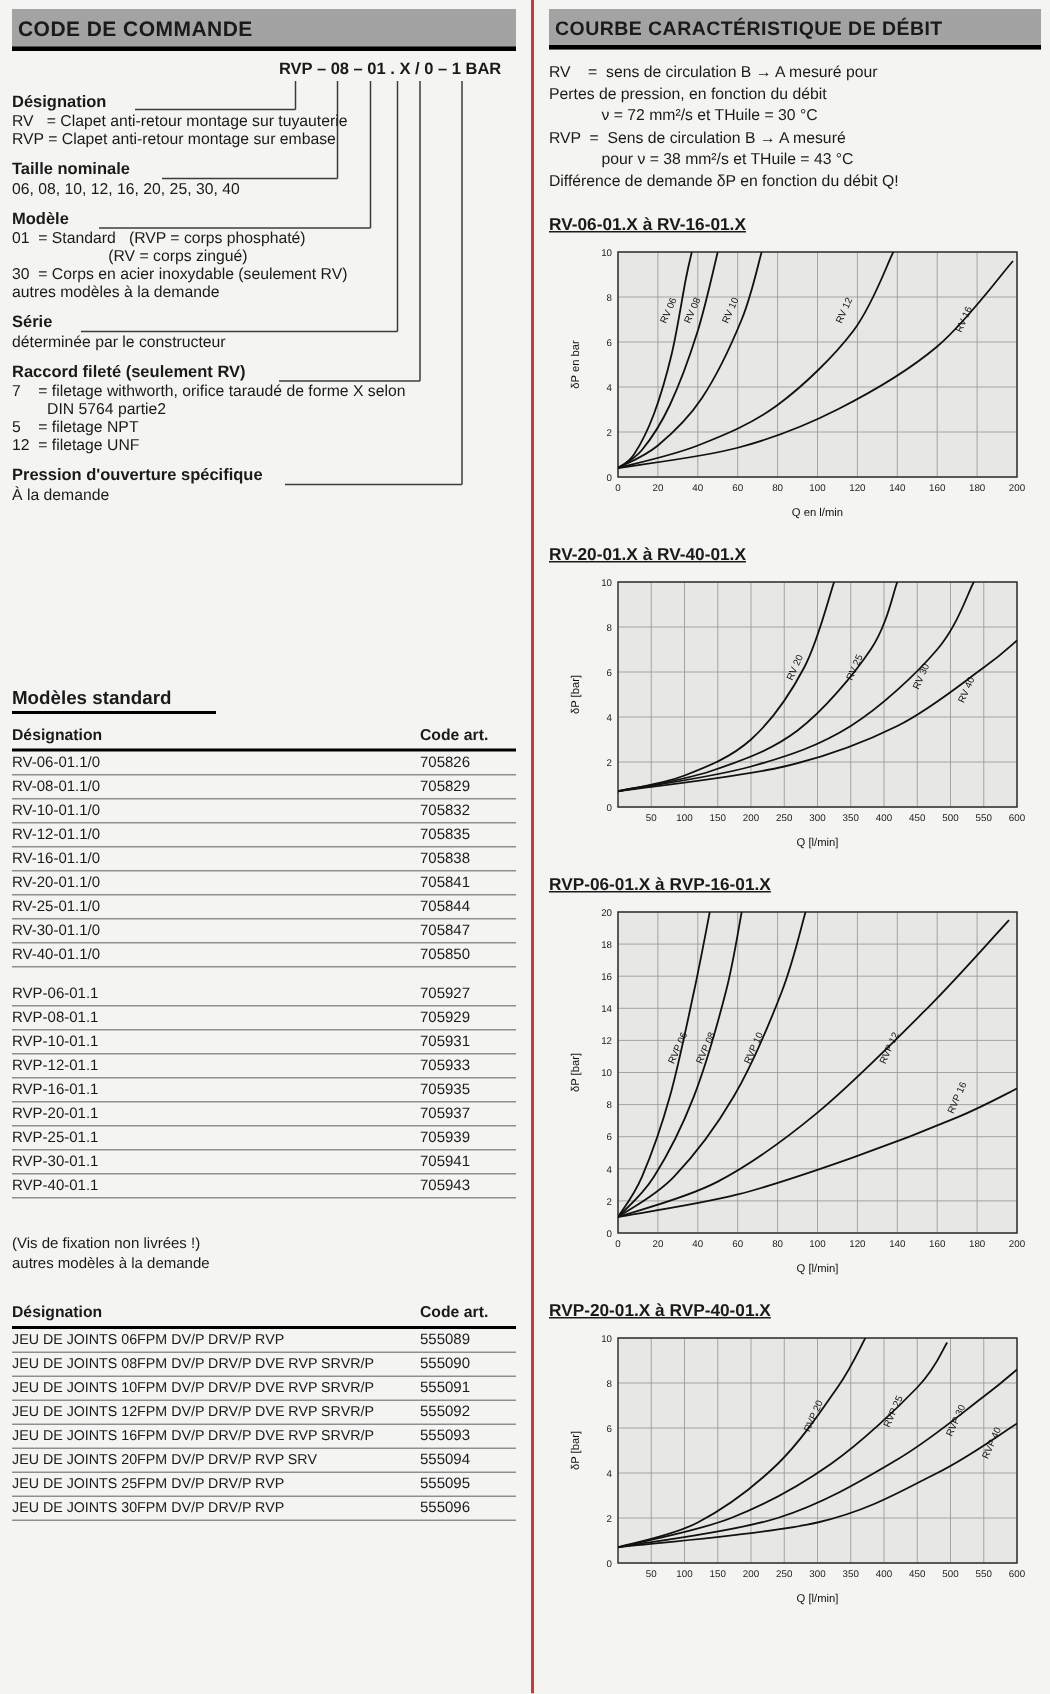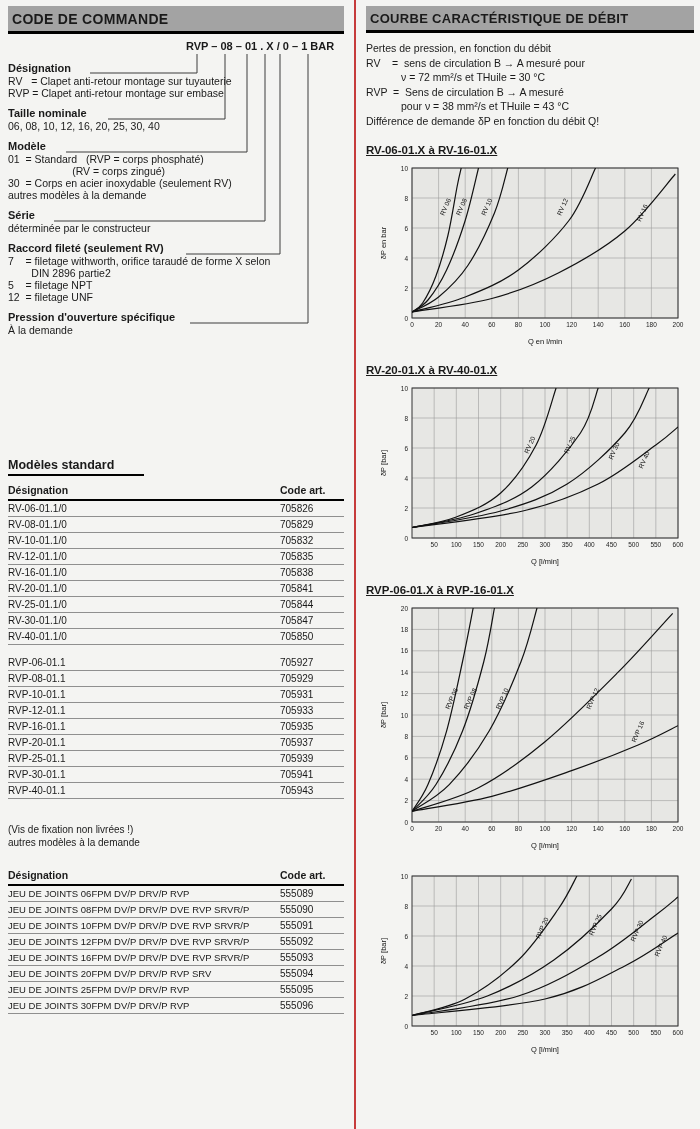--- a/index.html
+++ b/index.html
@@ -108,21 +108,21 @@
         <div class="sec">
           <div class="sec-h">Série</div>
           <div>
               <div class="pre-line">déterminée par le constructeur</div>
             </div>
         </div>
         <div class="sec">
           <div class="sec-h">Raccord fileté (seulement RV)</div>
           <div>
               <div class="pre-line">7    = filetage withworth, orifice taraudé de forme X selon</div>
-              <div class="pre-line">        DIN 2896 partie2</div>
+              <div class="pre-line">        DIN 5764 partie2</div>
               <div class="pre-line">5    = filetage NPT</div>
               <div class="pre-line">12  = filetage UNF</div>
             </div>
         </div>
         <div class="sec">
           <div class="sec-h">Pression d'ouverture spécifique</div>
           <div>
               <div class="pre-line">À la demande</div>
             </div>
         </div>
@@ -271,22 +271,22 @@
       </table>
     </div>
   </div>
 
   <div class="divider"></div>
 
   <div class="col-right">
     <div class="hdr">COURBE CARACTÉRISTIQUE DE DÉBIT</div>
 
     <div class="intro">
+        <div class="pre-line">RV    =  sens de circulation B → A mesuré pour</div>
         <div class="pre-line">Pertes de pression, en fonction du débit</div>
-        <div class="pre-line">RV    =  sens de circulation B → A mesuré pour</div>
         <div class="pre-line">            ν = 72 mm²/s et THuile = 30 °C</div>
         <div class="pre-line">RVP  =  Sens de circulation B → A mesuré</div>
         <div class="pre-line">            pour ν = 38 mm²/s et THuile = 43 °C</div>
         <div class="pre-line">Différence de demande δP en fonction du débit Q!</div>
       </div>
 
     <div class="chart">
       <div class="chart-title">RV-06-01.X à RV-16-01.X</div>
       <div class="chart-canvas">
           <svg width="312" height="188" viewBox="0 0 312 188">
@@ -467,20 +467,21 @@
             <text x="214.22" y="109.64999999999999" font-size="6.5" fill="#111" transform="rotate(-66 214.22 109.64999999999999)">RVP 12</text>
             <path d="M36,211.3C49.3,208.80333333333334 89.2,203.09666666666666 115.8,196.32C142.4,189.54333333333332 171.21666666666667,179.2 195.6,170.64C219.98333333333332,162.07999999999998 244.36666666666667,152.45000000000002 262.1,144.96C279.83333333333337,137.47 295.35,128.91 302,125.7" fill="none" stroke="#111" stroke-width="1.2" clip-path="url(#clip2)"></path>
             <text x="259.44" y="142.82" font-size="6.5" fill="#111" transform="rotate(-66 259.44 142.82)">RVP 16</text>
             <text x="10" y="115" font-size="7.5" fill="#111" text-anchor="middle" transform="rotate(-90 10 115)">δP [bar]</text>
             <text x="169" y="248" font-size="7.5" fill="#111" text-anchor="middle">Q [l/min]</text>
           </svg>
         </div>
     </div>
 
     <div class="chart">
+      <div class="chart-title">RVP-20-01.X à RVP-40-01.X</div>
       <div class="chart-canvas">
           <svg width="312" height="188" viewBox="0 0 312 188">
             <rect x="36" y="8" width="266" height="150" fill="#e7e7e4" stroke="none"></rect>
             <line x1="58.166666666666664" y1="8" x2="58.166666666666664" y2="158" stroke="#9c9c9c" stroke-width="0.6"></line>
             <line x1="80.33333333333333" y1="8" x2="80.33333333333333" y2="158" stroke="#9c9c9c" stroke-width="0.6"></line>
             <line x1="102.5" y1="8" x2="102.5" y2="158" stroke="#9c9c9c" stroke-width="0.6"></line>
             <line x1="124.66666666666666" y1="8" x2="124.66666666666666" y2="158" stroke="#9c9c9c" stroke-width="0.6"></line>
             <line x1="146.83333333333334" y1="8" x2="146.83333333333334" y2="158" stroke="#9c9c9c" stroke-width="0.6"></line>
             <line x1="169" y1="8" x2="169" y2="158" stroke="#9c9c9c" stroke-width="0.6"></line>
             <line x1="191.16666666666669" y1="8" x2="191.16666666666669" y2="158" stroke="#9c9c9c" stroke-width="0.6"></line>

